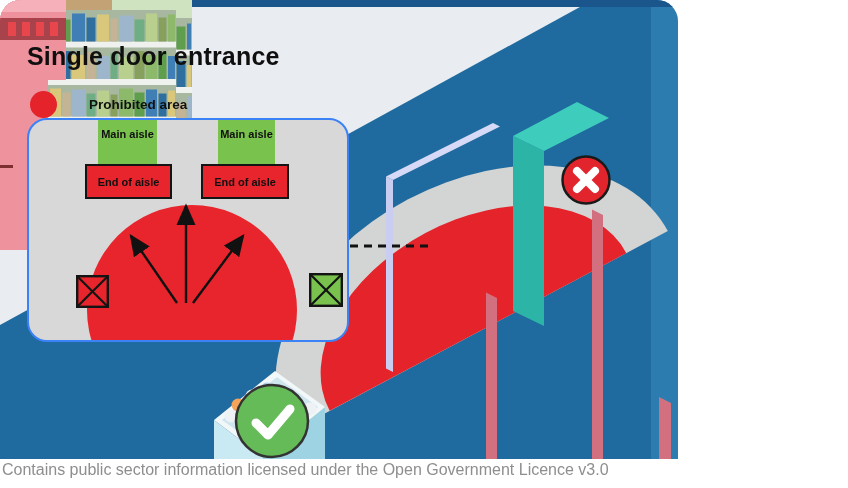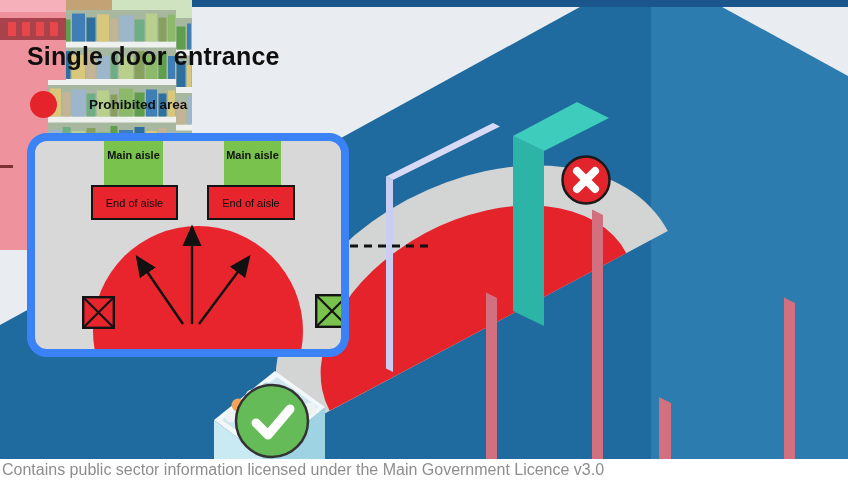--- a/index.html
+++ b/index.html
@@ -1,35 +1,35 @@
 <!DOCTYPE html>
 <html style="--c-background: #e9edf2; --c-top-bar: #1a568b; --c-wall-left: #1f6a9e; --c-wall-right: #2d7cb0; --c-floor-gray: #d3d4d4; --c-prohibited-red: #e5232b; --c-inset-bg: #d8d8d8; --c-inset-green: #79c24d; --c-inset-red: #e8242c; --c-door-bar-dark: #6e6e6e; --c-door-bar-light: #b5b5b5; --c-door-frame: #a9aedd; --c-door-glass: #d4e9f6; --c-fridge-teal: #2cb5a6; --c-gondola-pink: #ee929e; --c-back-panel-green: #cfe3c0; --c-shelf-white: #eef1ee; --c-freezer-blue: #c9e9f3; --c-badge-green: #64bb57; --c-badge-red: #e2252d; --c-caption-gray: #8e8e8e;"><head>
 <meta charset="utf-8">
 <style>
   html,body{margin:0;padding:0;background:#ffffff;}
   *{box-sizing:border-box;}
-  .stage{position:relative;width:848px;height:488px;overflow:hidden;background:#ffffff;
-         font-family:"Liberation Sans",sans-serif;}
+  .stage{position:relative;width:678px;height:488px;overflow:hidden;background:#ffffff;
+         font-family:"Liberation Sans",sans-serif;border-radius:21px;}
   .illustration-bg{position:absolute;left:0;top:0;width:848px;height:459px;background:var(--c-background);}
   .scene{position:absolute;left:0;top:0;}
   .page-title{position:absolute;left:27px;top:42px;font-size:25px;font-weight:bold;
               color:#0f0f0f;letter-spacing:.2px;}
   .legend{position:absolute;left:30px;top:91px;display:flex;align-items:center;gap:24px;}
   .legend-swatch{width:27px;height:27px;border-radius:50%;background:var(--c-prohibited-red);}
   .legend-label{margin-left:8px;font-size:13.5px;font-weight:bold;color:#101010;}
   
-  .inset{position:absolute;left:27px;top:133px;width:322px;height:224px;background:var(--c-inset-bg);
-         border:8px solid #3b82f6;border-radius:20px;overflow:hidden;}
+  .inset{position:absolute;left:27px;top:118px;width:322px;height:224px;background:var(--c-inset-bg);
+         border:2px solid #3b82f6;border-radius:20px;overflow:hidden;}
   .aisle-strip{position:absolute;top:0;height:44px;background:var(--c-inset-green);
                font-size:11px;font-weight:bold;color:#101010;text-align:center;line-height:1.15;
                padding-top:8px;}
   .aisle-strip.s1{left:69px;width:59px;}
   .aisle-strip.s2{left:189px;width:57px;}
   .endcap{position:absolute;top:44px;height:35px;background:var(--c-inset-red);border:2px solid #141414;
-          display:flex;align-items:center;justify-content:center;font-size:11px;font-weight:normal;color:#101010;}
+          display:flex;align-items:center;justify-content:center;font-size:11px;font-weight:bold;color:#101010;}
   .endcap.e1{left:56px;width:87px;}
   .endcap.e2{left:172px;width:88px;}
   .semi{position:absolute;left:58px;top:85px;width:210px;height:210px;border-radius:50%;
         background:var(--c-inset-red);}
   .inset-arrows{position:absolute;left:0;top:0;}
   .crossbox{position:absolute;width:33px;height:33px;}
   .crossbox.left{left:47px;top:155px;}
   .crossbox.right{left:280px;top:153px;width:34px;height:34px;}
   .doorbar{position:absolute;left:0;top:190px;width:318px;height:30px;background:var(--c-door-bar-dark);}
   .doorbar-door{position:absolute;left:94px;top:0;width:126px;height:30px;background:var(--c-door-bar-light);
@@ -365,14 +365,14 @@
       <line x1="1.2" y1="1.2" x2="31.8" y2="31.8" stroke="#141414" stroke-width="2.2"></line>
       <line x1="31.8" y1="1.2" x2="1.2" y2="31.8" stroke="#141414" stroke-width="2.2"></line>
     </svg>
     <svg class="crossbox right" width="34" height="34" viewBox="0 0 34 34">
       <rect x="1.2" y="1.2" width="31.6" height="31.6" style="fill:var(--c-inset-green)" stroke="#141414" stroke-width="2.4"></rect>
       <line x1="1.2" y1="1.2" x2="32.8" y2="32.8" stroke="#141414" stroke-width="2.2"></line>
       <line x1="32.8" y1="1.2" x2="1.2" y2="32.8" stroke="#141414" stroke-width="2.2"></line>
     </svg>
   </div>
 
-  <div class="caption">Contains public sector information licensed under the Main Government Licence v3.0</div>
+  <div class="caption">Contains public sector information licensed under the Open Government Licence v3.0</div>
 </div>
 
 </body></html>

